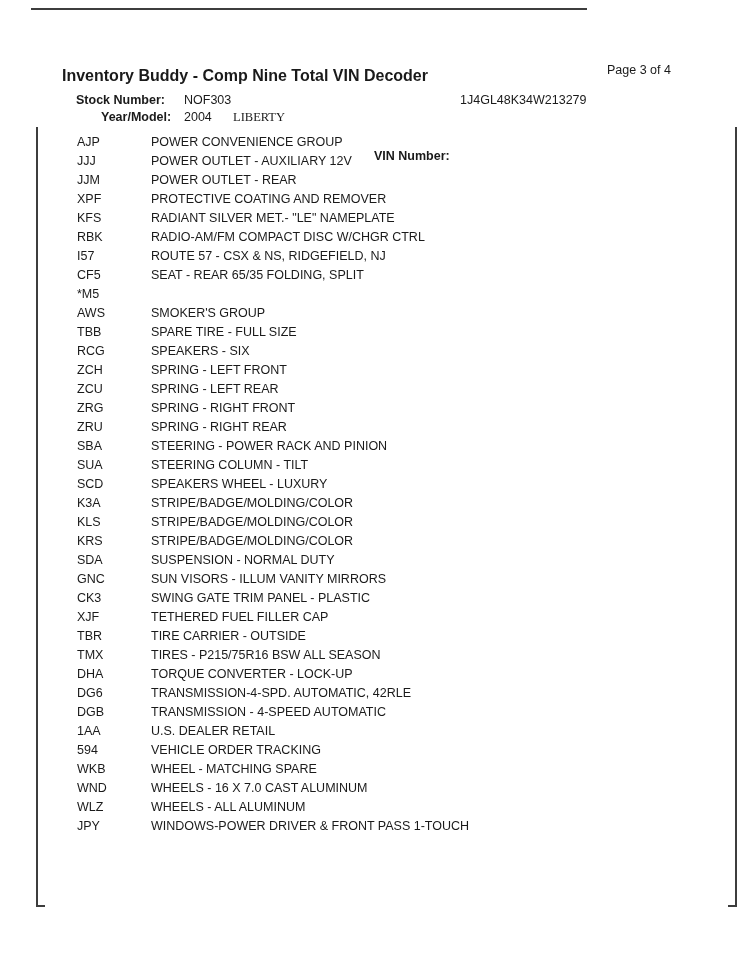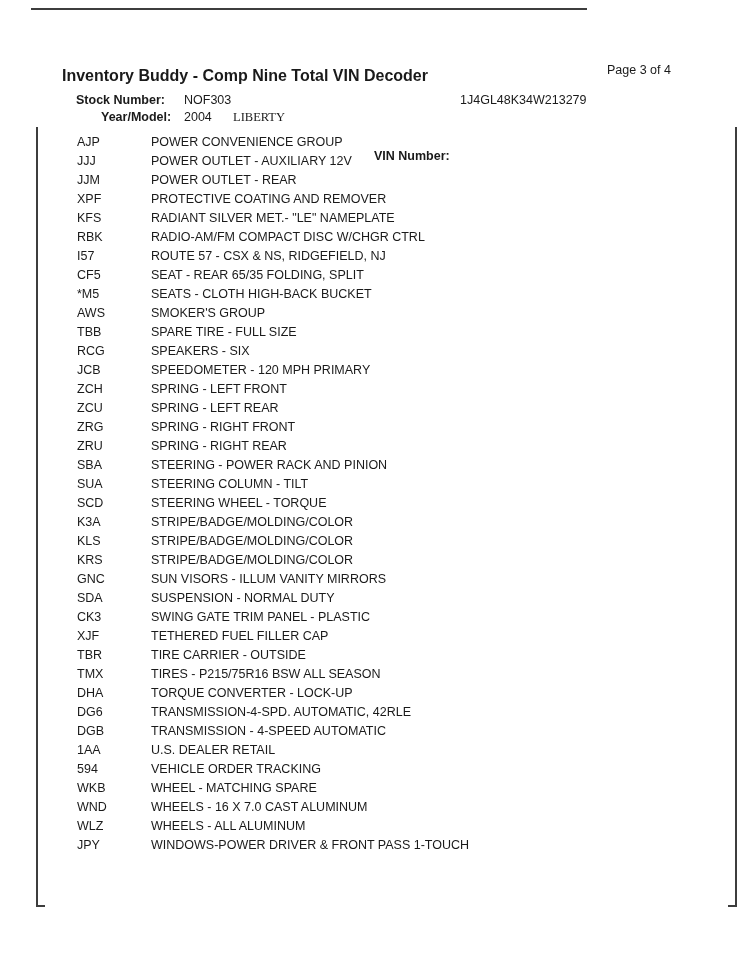--- a/index.html
+++ b/index.html
@@ -123,39 +123,34 @@
       <div class="opt-row">
         <span class="opt-code">I57</span>
         <span class="opt-desc">ROUTE 57 - CSX &amp; NS, RIDGEFIELD, NJ</span>
       </div>
       <div class="opt-row">
         <span class="opt-code">CF5</span>
         <span class="opt-desc">SEAT - REAR 65/35 FOLDING, SPLIT</span>
       </div>
       <div class="opt-row">
         <span class="opt-code">*M5</span>
-        <span class="opt-desc">SEATS - CLOTH HIGH-BACK BUCKET</span>
       </div>
       <div class="opt-row">
         <span class="opt-code">AWS</span>
         <span class="opt-desc">SMOKER'S GROUP</span>
       </div>
       <div class="opt-row">
         <span class="opt-code">TBB</span>
         <span class="opt-desc">SPARE TIRE - FULL SIZE</span>
       </div>
       <div class="opt-row">
         <span class="opt-code">RCG</span>
         <span class="opt-desc">SPEAKERS - SIX</span>
       </div>
       <div class="opt-row">
-        <span class="opt-code">JCB</span>
-        <span class="opt-desc">SPEEDOMETER - 120 MPH PRIMARY</span>
-      </div>
-      <div class="opt-row">
         <span class="opt-code">ZCH</span>
         <span class="opt-desc">SPRING - LEFT FRONT</span>
       </div>
       <div class="opt-row">
         <span class="opt-code">ZCU</span>
         <span class="opt-desc">SPRING - LEFT REAR</span>
       </div>
       <div class="opt-row">
         <span class="opt-code">ZRG</span>
         <span class="opt-desc">SPRING - RIGHT FRONT</span>
@@ -167,43 +162,43 @@
       <div class="opt-row">
         <span class="opt-code">SBA</span>
         <span class="opt-desc">STEERING - POWER RACK AND PINION</span>
       </div>
       <div class="opt-row">
         <span class="opt-code">SUA</span>
         <span class="opt-desc">STEERING COLUMN - TILT</span>
       </div>
       <div class="opt-row">
         <span class="opt-code">SCD</span>
-        <span class="opt-desc">STEERING WHEEL - TORQUE</span>
+        <span class="opt-desc">SPEAKERS WHEEL - LUXURY</span>
       </div>
       <div class="opt-row">
         <span class="opt-code">K3A</span>
         <span class="opt-desc">STRIPE/BADGE/MOLDING/COLOR</span>
       </div>
       <div class="opt-row">
         <span class="opt-code">KLS</span>
         <span class="opt-desc">STRIPE/BADGE/MOLDING/COLOR</span>
       </div>
       <div class="opt-row">
         <span class="opt-code">KRS</span>
         <span class="opt-desc">STRIPE/BADGE/MOLDING/COLOR</span>
       </div>
       <div class="opt-row">
+        <span class="opt-code">SDA</span>
+        <span class="opt-desc">SUSPENSION - NORMAL DUTY</span>
+      </div>
+      <div class="opt-row">
         <span class="opt-code">GNC</span>
         <span class="opt-desc">SUN VISORS - ILLUM VANITY MIRRORS</span>
       </div>
       <div class="opt-row">
-        <span class="opt-code">SDA</span>
-        <span class="opt-desc">SUSPENSION - NORMAL DUTY</span>
-      </div>
-      <div class="opt-row">
         <span class="opt-code">CK3</span>
         <span class="opt-desc">SWING GATE TRIM PANEL - PLASTIC</span>
       </div>
       <div class="opt-row">
         <span class="opt-code">XJF</span>
         <span class="opt-desc">TETHERED FUEL FILLER CAP</span>
       </div>
       <div class="opt-row">
         <span class="opt-code">TBR</span>
         <span class="opt-desc">TIRE CARRIER - OUTSIDE</span>

